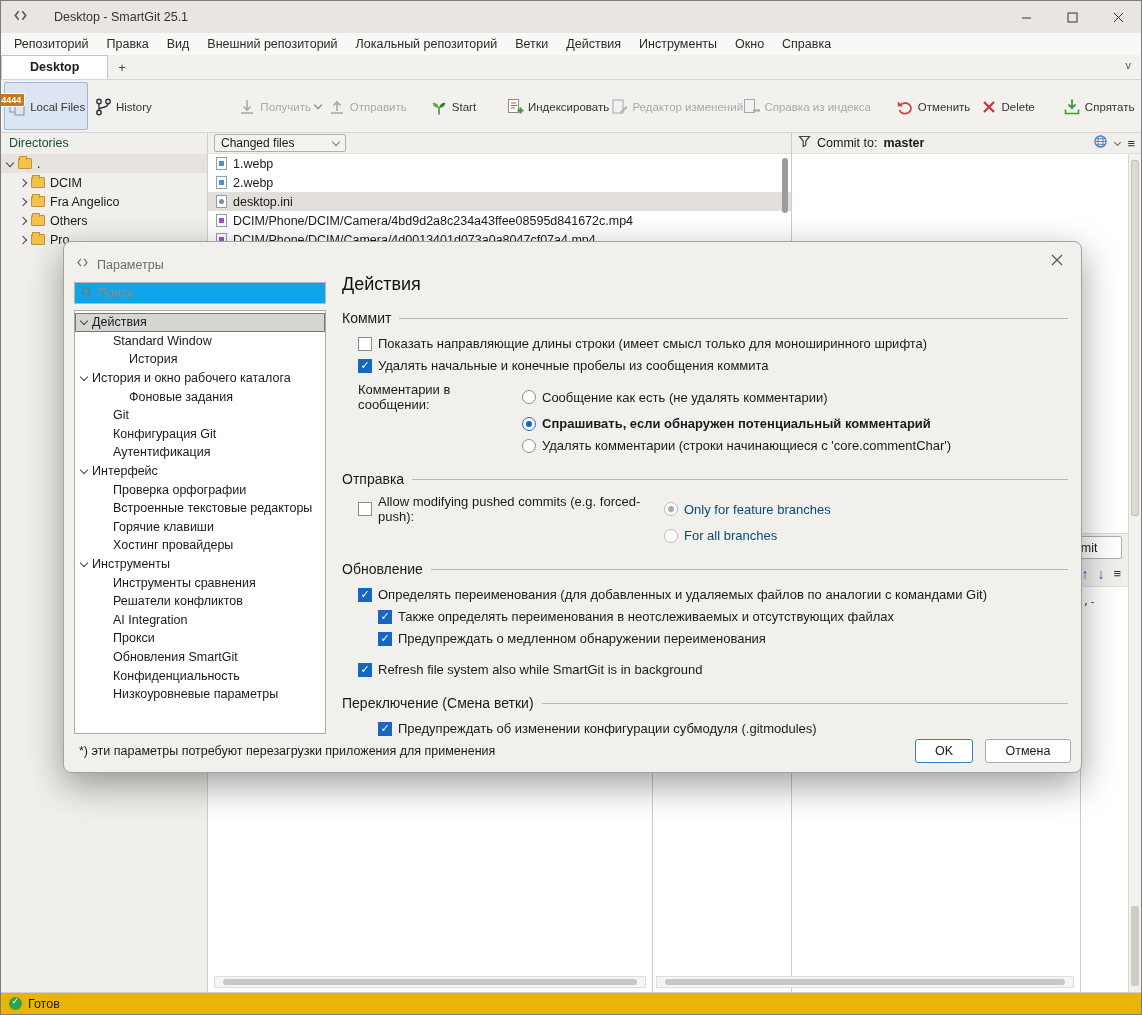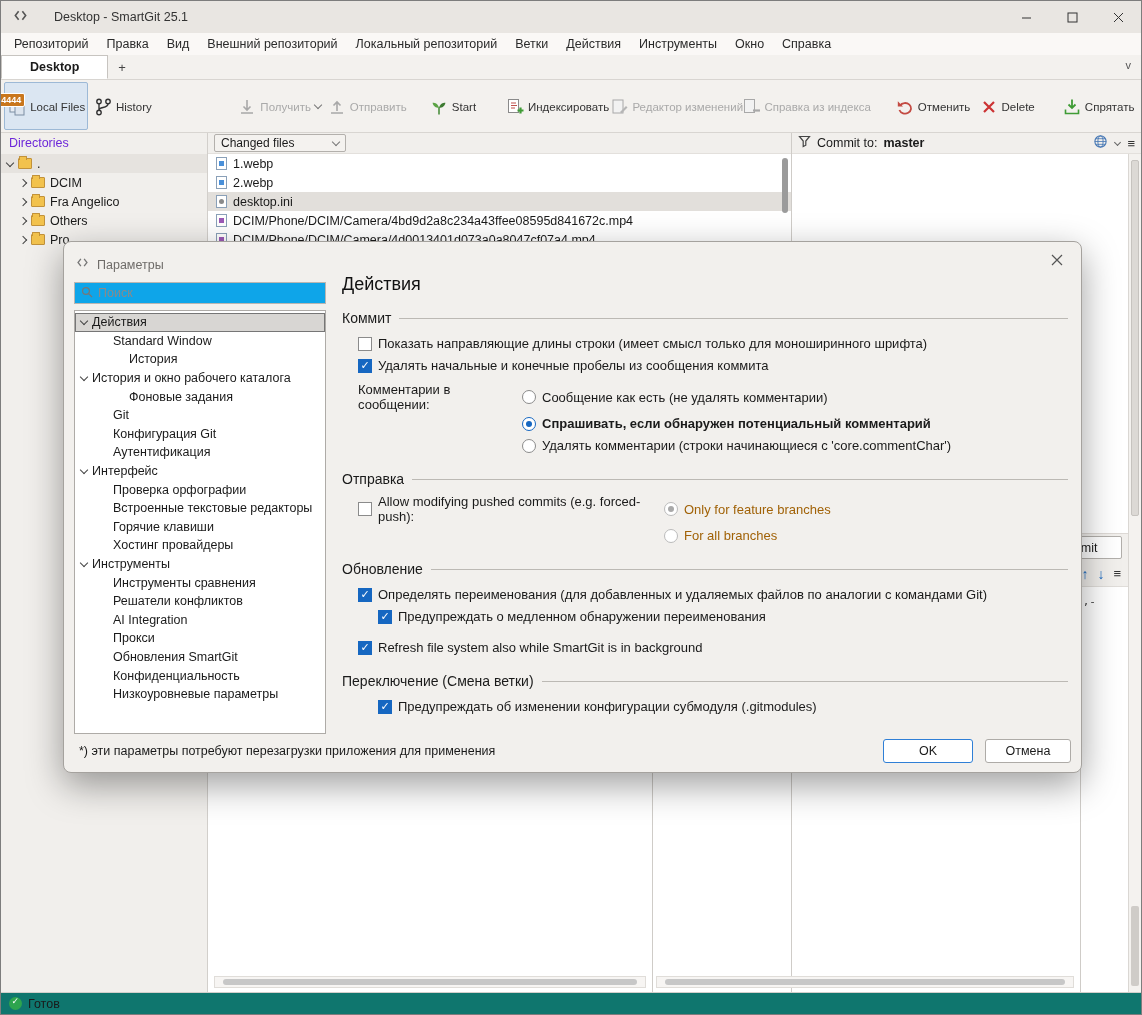--- a/index.html
+++ b/index.html
@@ -31,21 +31,21 @@
   .tbtn.disabled .tlabel{color:#a9a9a9}
   .tbtn.active{background:#dbe6f2;border:1px solid #9db9d6;border-radius:2px}
   .ticon{position:relative;height:20px;display:flex;align-items:center;justify-content:center}
   .badge{position:absolute;top:-4px;left:-10px;background:#c9761c;color:#fff;font-size:9px;font-weight:700;padding:1px 3px;border-radius:2px;border:1px solid #fff;line-height:10px}
   .lblrow{display:flex;align-items:center;gap:4px}
   .dd-chev{width:6px;height:6px;border-right:1.4px solid #777;border-bottom:1.4px solid #777;transform:rotate(45deg);margin-top:-3px}
   .sp-a{width:92px}.sp-b{width:16px}.sp-c{width:26px}.sp-d{width:25px}.sp-e{width:22px}
 
   
   .dir-panel{position:absolute;left:0;top:132px;width:207px;bottom:22px;background:#f1efec;border-right:1px solid #d2cfcb}
-  .panel-header{height:21px;padding:3px 8px;font-size:12.5px;color:#6d28d9}
+  .panel-header{height:21px;padding:3px 8px;font-size:12.5px;color:#14532d}
   .dtree-row{height:19px;display:flex;align-items:center;gap:5px;font-size:12.5px;padding-left:6px}
   .dtree-row.root{background:#e6e3df}
   .dtree-row.child{padding-left:20px}
   .chev-d{width:6px;height:6px;border-right:1.4px solid #444;border-bottom:1.4px solid #444;transform:rotate(45deg);margin-top:-2px;flex:none}
   .chev-r{width:6px;height:6px;border-right:1.4px solid #444;border-bottom:1.4px solid #444;transform:rotate(-45deg);margin-left:-1px;flex:none}
   .folder{width:14px;height:11px;background:#f2c24d;border:1px solid #c2923a;border-radius:1px;position:relative;flex:none}
   .folder::before{content:"";position:absolute;left:0;top:-3px;width:6px;height:3px;background:#f2c24d;border:1px solid #c2923a;border-bottom:none;border-radius:1px 1px 0 0}
 
   .files-panel{position:absolute;left:207px;top:132px;width:584px;bottom:22px;background:#fff;border-right:1px solid #cfccc8}
   .files-toolbar{height:21px;background:#f1efec;display:flex;align-items:center;padding:0 6px;border-bottom:1px solid #e3e0dc}
@@ -79,21 +79,21 @@
   .vthumb-b{position:absolute;left:2px;right:2px;bottom:6px;height:80px;background:#cfccc8;border-radius:2px}
 
   .divider-b1{position:absolute;left:651px;top:585px;bottom:22px;width:1px;background:#cfccc8}
   .divider-b2{position:absolute;left:1079px;top:585px;bottom:22px;width:1px;background:#cfccc8}
   .hscroll{position:absolute;top:975px;height:12px;background:#f7f5f3;border:1px solid #e0ddd9}
   .hscroll .hthumb{position:absolute;top:2px;bottom:2px;left:8px;right:8px;background:#c7c7c7;border-radius:4px}
   .hs1{left:213px;width:432px}
   .hs2{left:655px;width:418px}
 
   
-  .statusbar{position:absolute;left:0;bottom:0;width:100%;height:22px;background:#0f766e;border-top:1px solid #d2cfcb;display:flex;align-items:center;gap:6px;padding:0 8px;font-size:12.5px}
+  .statusbar{position:absolute;left:0;bottom:0;width:100%;height:22px;background:#eab308;border-top:1px solid #d2cfcb;display:flex;align-items:center;gap:6px;padding:0 8px;font-size:12.5px}
   .stat-ok{width:13px;height:13px;border-radius:50%;background:#2da44e;position:relative;flex:none}
   .stat-ok::before{content:"✓";position:absolute;left:2.5px;top:-1px;color:#fff;font-size:9px;font-weight:700}
 
   
   .dialog{position:absolute;left:62px;top:240px;width:1019px;height:532px;background:#f2f0ed;border:1px solid #a5a29e;border-radius:8px;box-shadow:0 12px 36px rgba(0,0,0,.38);z-index:10}
   .dlg-title{height:30px;display:flex;align-items:flex-end;padding:0 12px;gap:8px}
   .dlg-title .t{color:#6f6c69;font-size:12.5px}
   .dlg-close{margin-left:auto;width:24px;height:24px;display:flex;align-items:center;justify-content:center}
   .dlg-search{position:absolute;left:10px;top:40px;width:252px;height:22px;background:#0ea5e9;border:1px solid #b9b6b2;display:flex;align-items:center;padding:0 6px;gap:5px}
   .dlg-search input{border:none;outline:none;flex:1;font-size:12.5px;background:transparent;font-family:inherit;color:#333}
@@ -111,32 +111,32 @@
   .gbody{padding-left:16px}
   .crow{display:flex;align-items:center;gap:6px;min-height:21px;margin:1px 0}
   .cb{width:14px;height:14px;border:1px solid #8b8b8b;background:#fff;flex:none;position:relative}
   .cb.on{background:#1667c1;border-color:#1667c1}
   .cb.on::before{content:"✓";position:absolute;left:1.5px;top:-1px;color:#fff;font-size:11px;font-weight:700}
   .radio{width:14px;height:14px;border:1px solid #8b8b8b;border-radius:50%;background:#fff;flex:none;position:relative}
   .radio.on{border-color:#1667c1}
   .radio.on::before{content:"";position:absolute;left:3px;top:3px;width:6px;height:6px;border-radius:50%;background:#1667c1}
   .radio.dis{border-color:#bbb}
   .radio.dis.on::before{background:#a9a9a9}
-  .dis-label{color:#a16207}
+  .dis-label{color:#0c4a6e}
   .lead{width:158px;flex:none}
   .lead2{width:300px;flex:none;display:flex;align-items:center;gap:6px}
   .ml-c{margin-left:164px}
   .ml-p{margin-left:306px}
   .ind{margin-left:20px}
   .bold{font-weight:700}
   .gap8{height:8px}
   .dlg-footer{position:absolute;left:15px;right:10px;bottom:9px;display:flex;align-items:center;font-size:12.5px}
   .fbtns{margin-left:auto;display:flex;gap:12px}
   .btn{height:24px;background:#fff;border:1px solid #aeaba7;border-radius:3px;display:flex;align-items:center;justify-content:center;font-size:12.5px}
-  .btn.ok{width:90px;border:1.5px solid #2f7fd6}
+  .btn.ok{width:58px;border:1.5px solid #2f7fd6}
   .btn.cancel{width:86px}
 </style>
 </head>
 <body>
 
 <div class="app">
 
   <div class="titlebar">
     <span><svg width="15" height="15" viewBox="0 0 16 16">
           <path d="M6 3.5L2.5 8 6 12.5M10 3.5L13.5 8 10 12.5" stroke="#555" stroke-width="1.7" fill="none"></path>
@@ -547,20 +547,24 @@
         <span>Обновление</span>
           <span class="rule"></span>
       </div>
       <div class="gbody">
         <div class="crow">
           <span class="cb on"></span>
           <span>Определять переименования (для добавленных и удаляемых файлов по аналогии с командами Git)</span>
         </div>
         <div class="crow ind">
           <span class="cb on"></span>
+          <span>Также определять переименования в неотслеживаемых и отсутствующих файлах</span>
+        </div>
+        <div class="crow ind">
+          <span class="cb on"></span>
           <span>Предупреждать о медленном обнаружении переименования</span>
         </div>
         <div class="gap8"></div>
         <div class="crow">
           <span class="cb on"></span>
           <span>Refresh file system also while SmartGit is in background</span>
         </div>
       </div>
 
       <div class="ghead">

